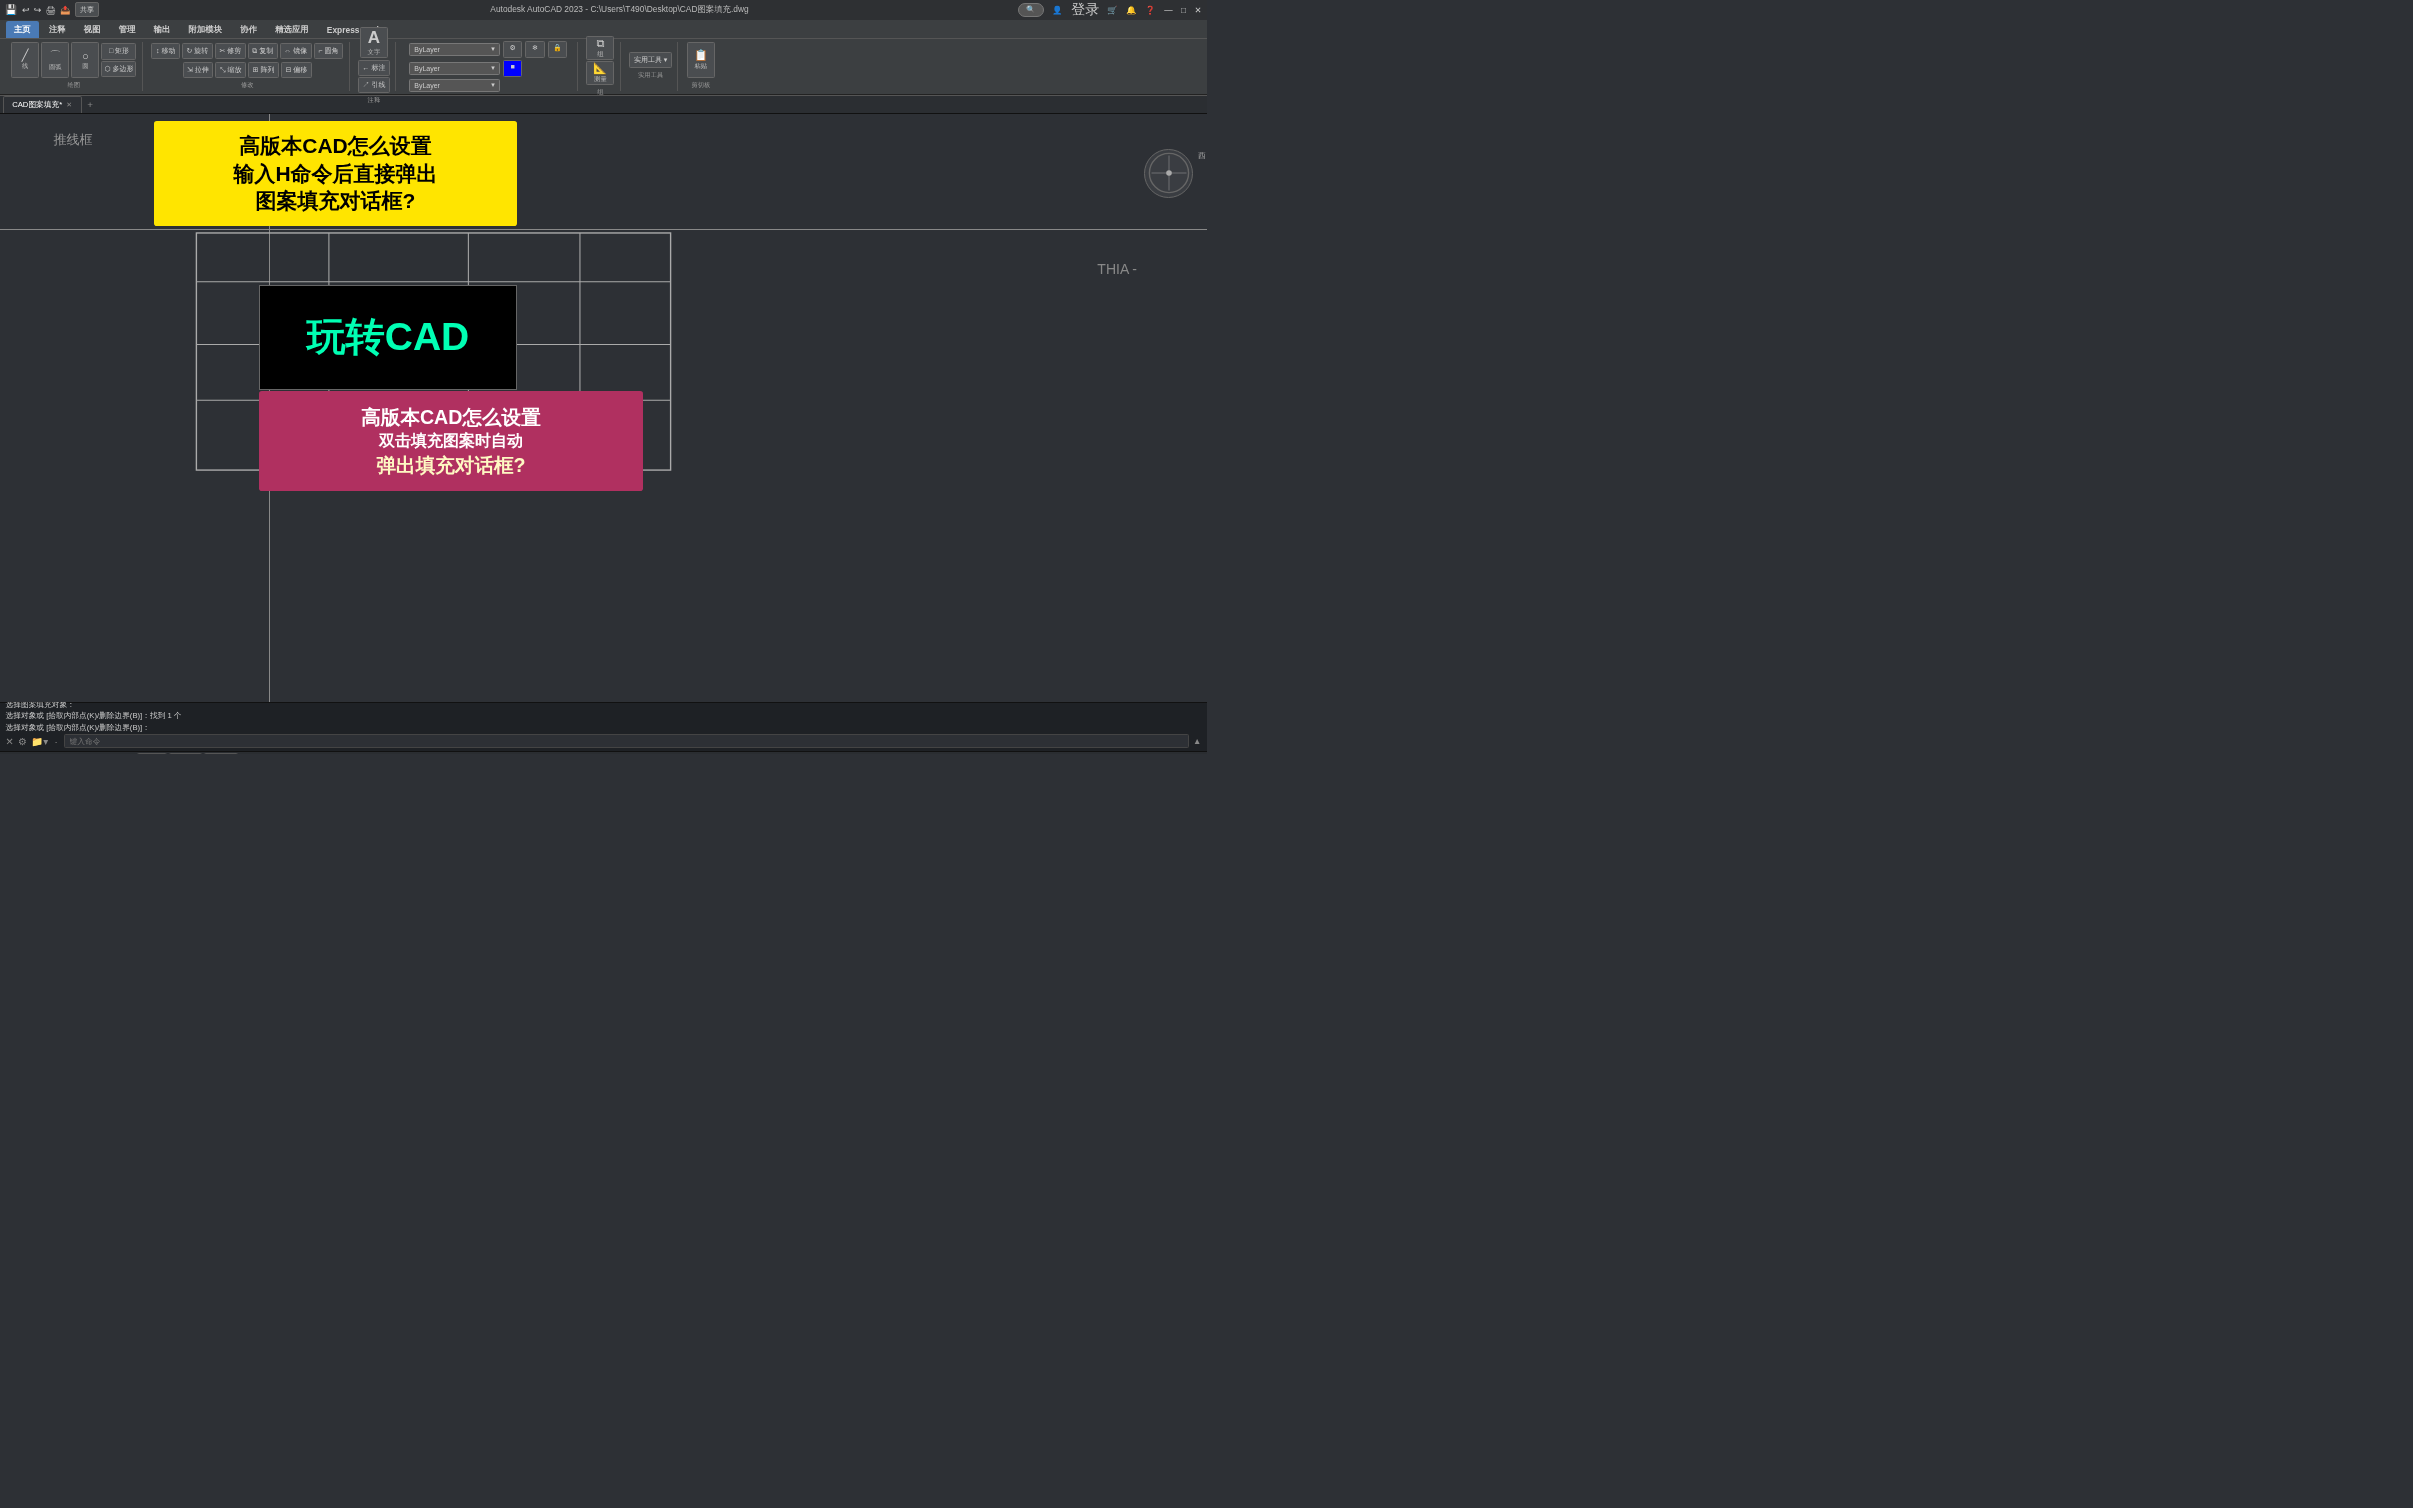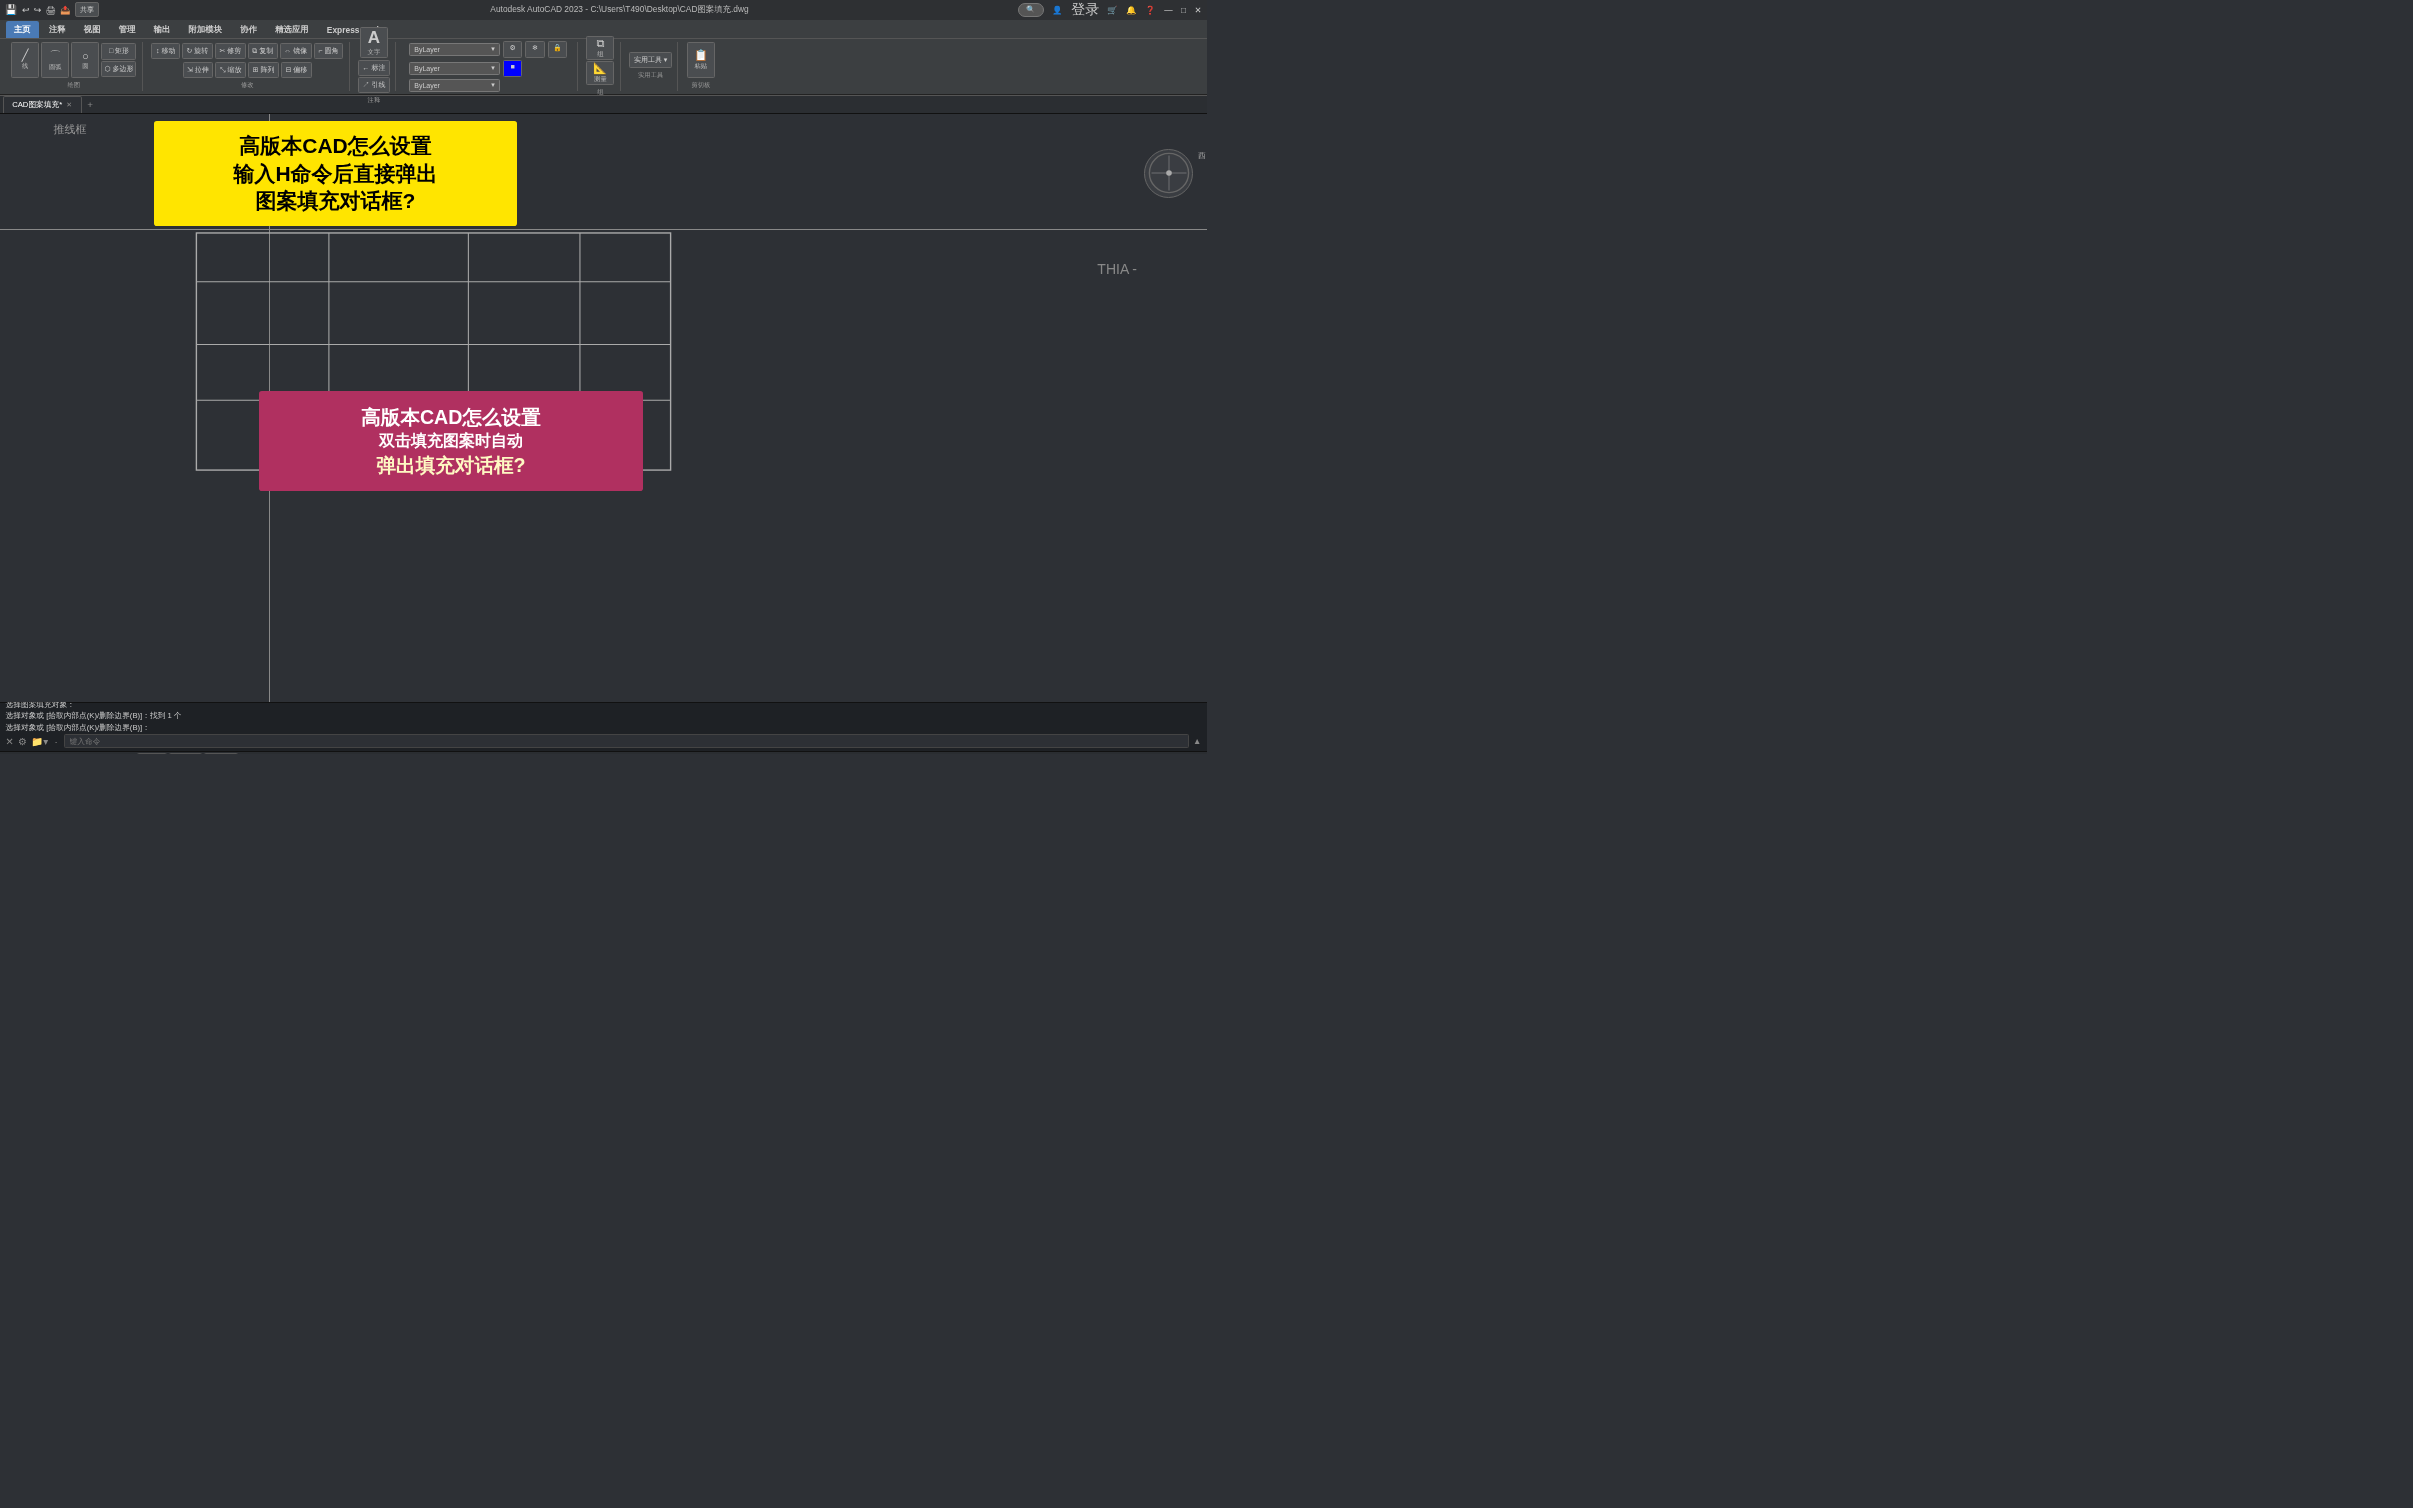--- a/index.html
+++ b/index.html
@@ -228,23 +228,23 @@
       position: relative;
       width: 100%;
       height: calc(754px - 19.6px - 18px - 57px - 18px - 35px - 18px);
       background: #2d3035;
       overflow: hidden;
     }
 
     
     .coord-label {
       position: absolute;
-      top: 8px;
+      top: 17px;
       left: 5.6px;
-      font-size: 11px;
+      font-size: 13px;
       color: #999;
       padding-left: 48px;
     }
 
     
     .compass {
       position: absolute;
       top: 35px;
       right: 14px;
       width: 49px;
@@ -616,20 +616,23 @@
       <line x1="10" y1="80" x2="690" y2="80" stroke="#aaa" stroke-width="1.5"></line>
       <line x1="10" y1="170" x2="690" y2="170" stroke="#aaa" stroke-width="1.5"></line>
       <line x1="10" y1="250" x2="690" y2="250" stroke="#aaa" stroke-width="1.5"></line>
 
       <line x1="200" y1="10" x2="200" y2="350" stroke="#aaa" stroke-width="1.5"></line>
       <line x1="400" y1="10" x2="400" y2="350" stroke="#aaa" stroke-width="1.5"></line>
       <line x1="560" y1="10" x2="560" y2="350" stroke="#aaa" stroke-width="1.5"></line>
     </svg>
 
     
+    <div class="play-cad-banner" style="position:absolute;top:59px;left:70px;width:258px;height:105px;background:#000;border:1.4px solid #666;display:flex;align-items:center;justify-content:center;">
+      <div class="play-cad-text">玩转CAD</div>
+    </div>
 
     
     <div class="pink-banner" style="position:absolute;bottom:14px;left:70px;width:384px;background:#b03060;border-radius:2.8px;padding:12.6px 17px;text-align:center;">
       <div class="pink-banner-text">
         <span style="display:block;font-size:19.6px;font-weight:900;color:#fff;">高版本CAD怎么设置</span>
         <span style="display:block;font-size:16px;font-weight:900;color:#fff;">双击填充图案时自动</span>
         <span style="display:block;font-size:19.6px;font-weight:900;color:#fef9c3;">弹出填充对话框?</span>
       </div>
     </div>
   </div>

